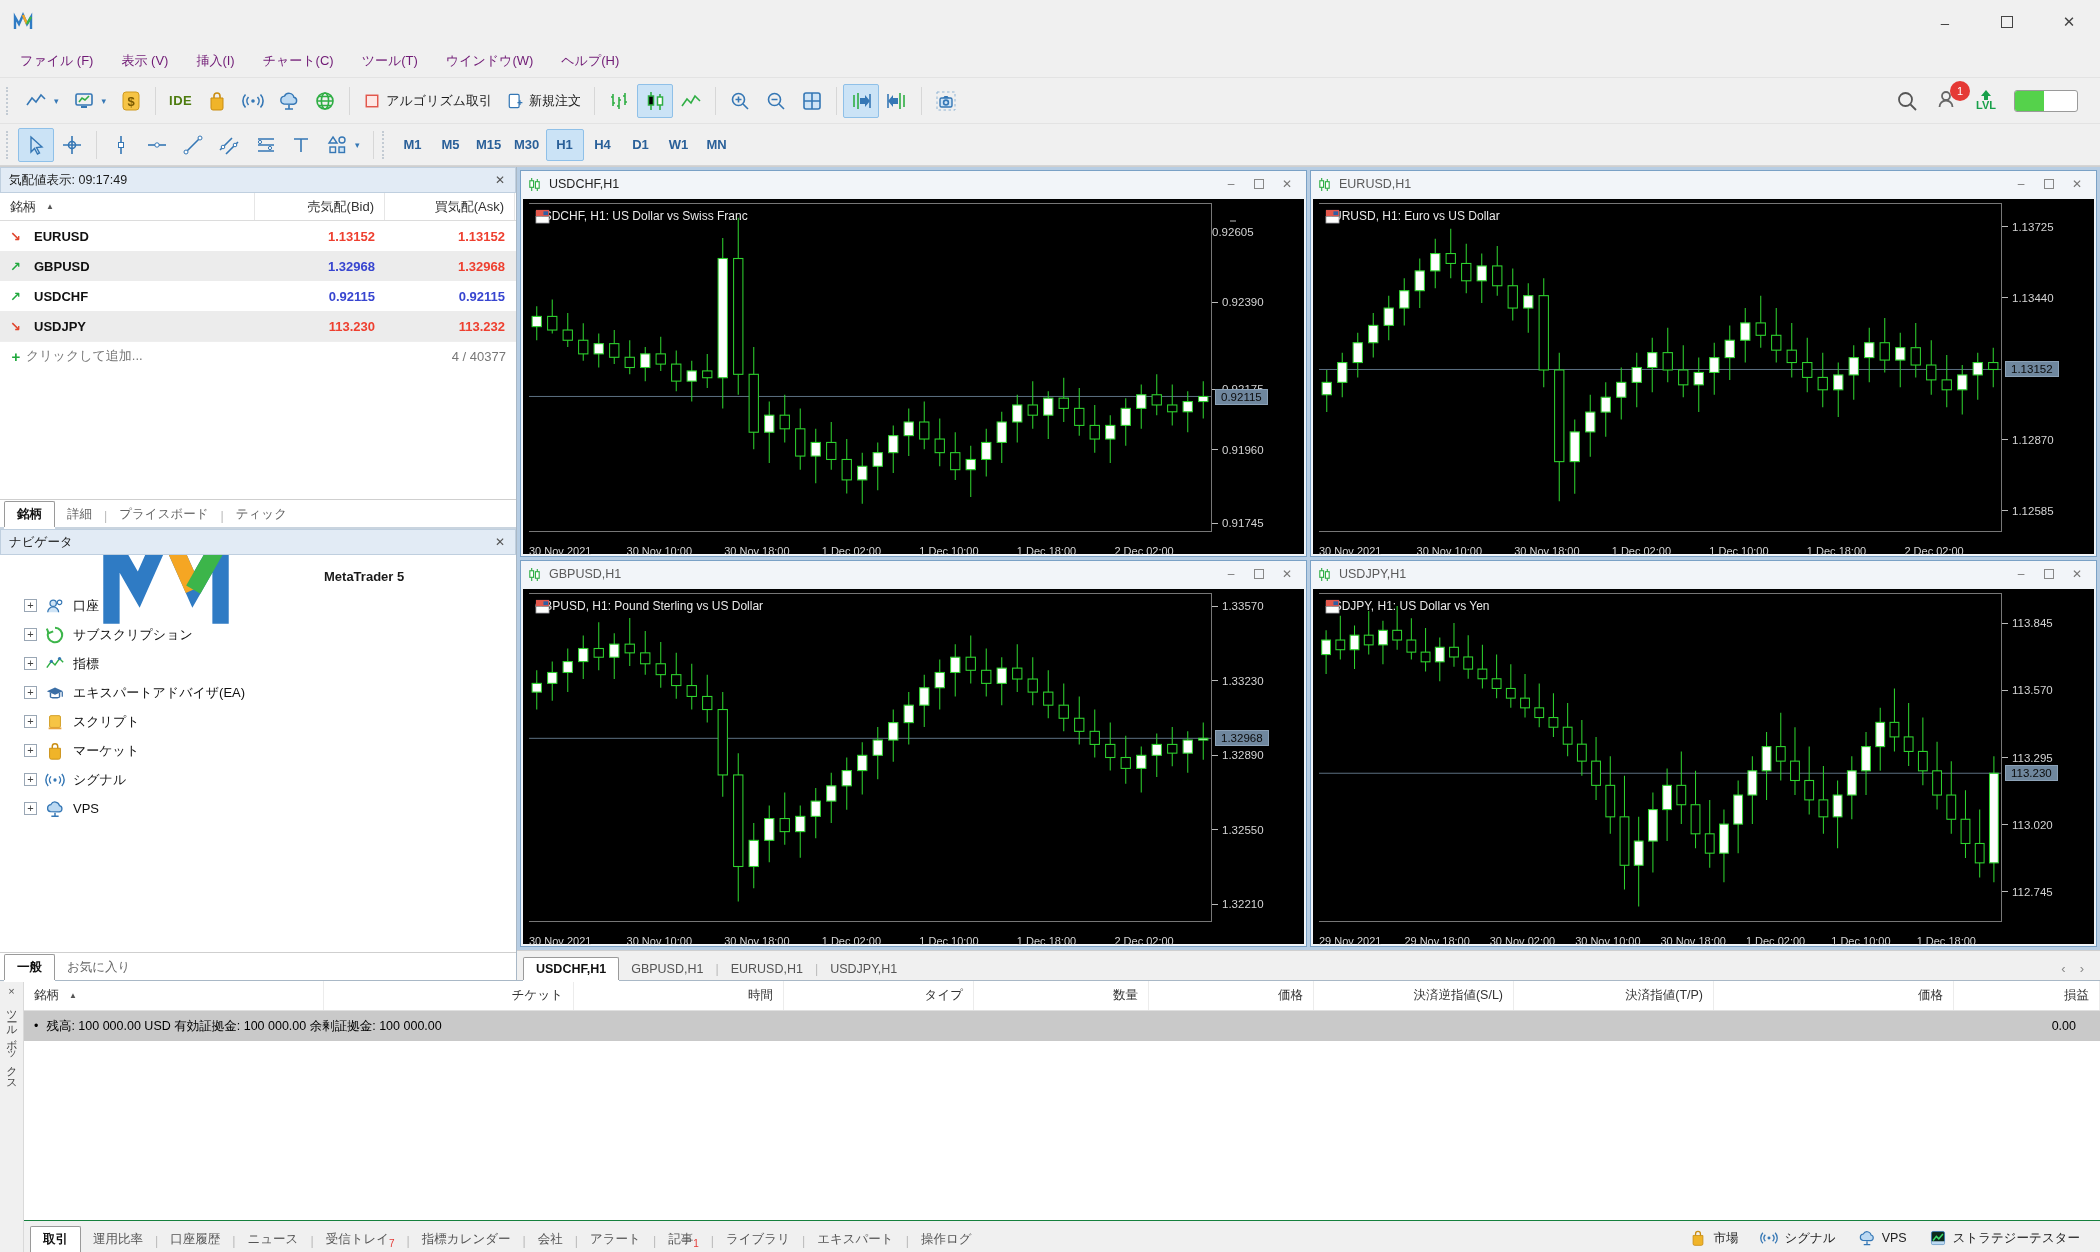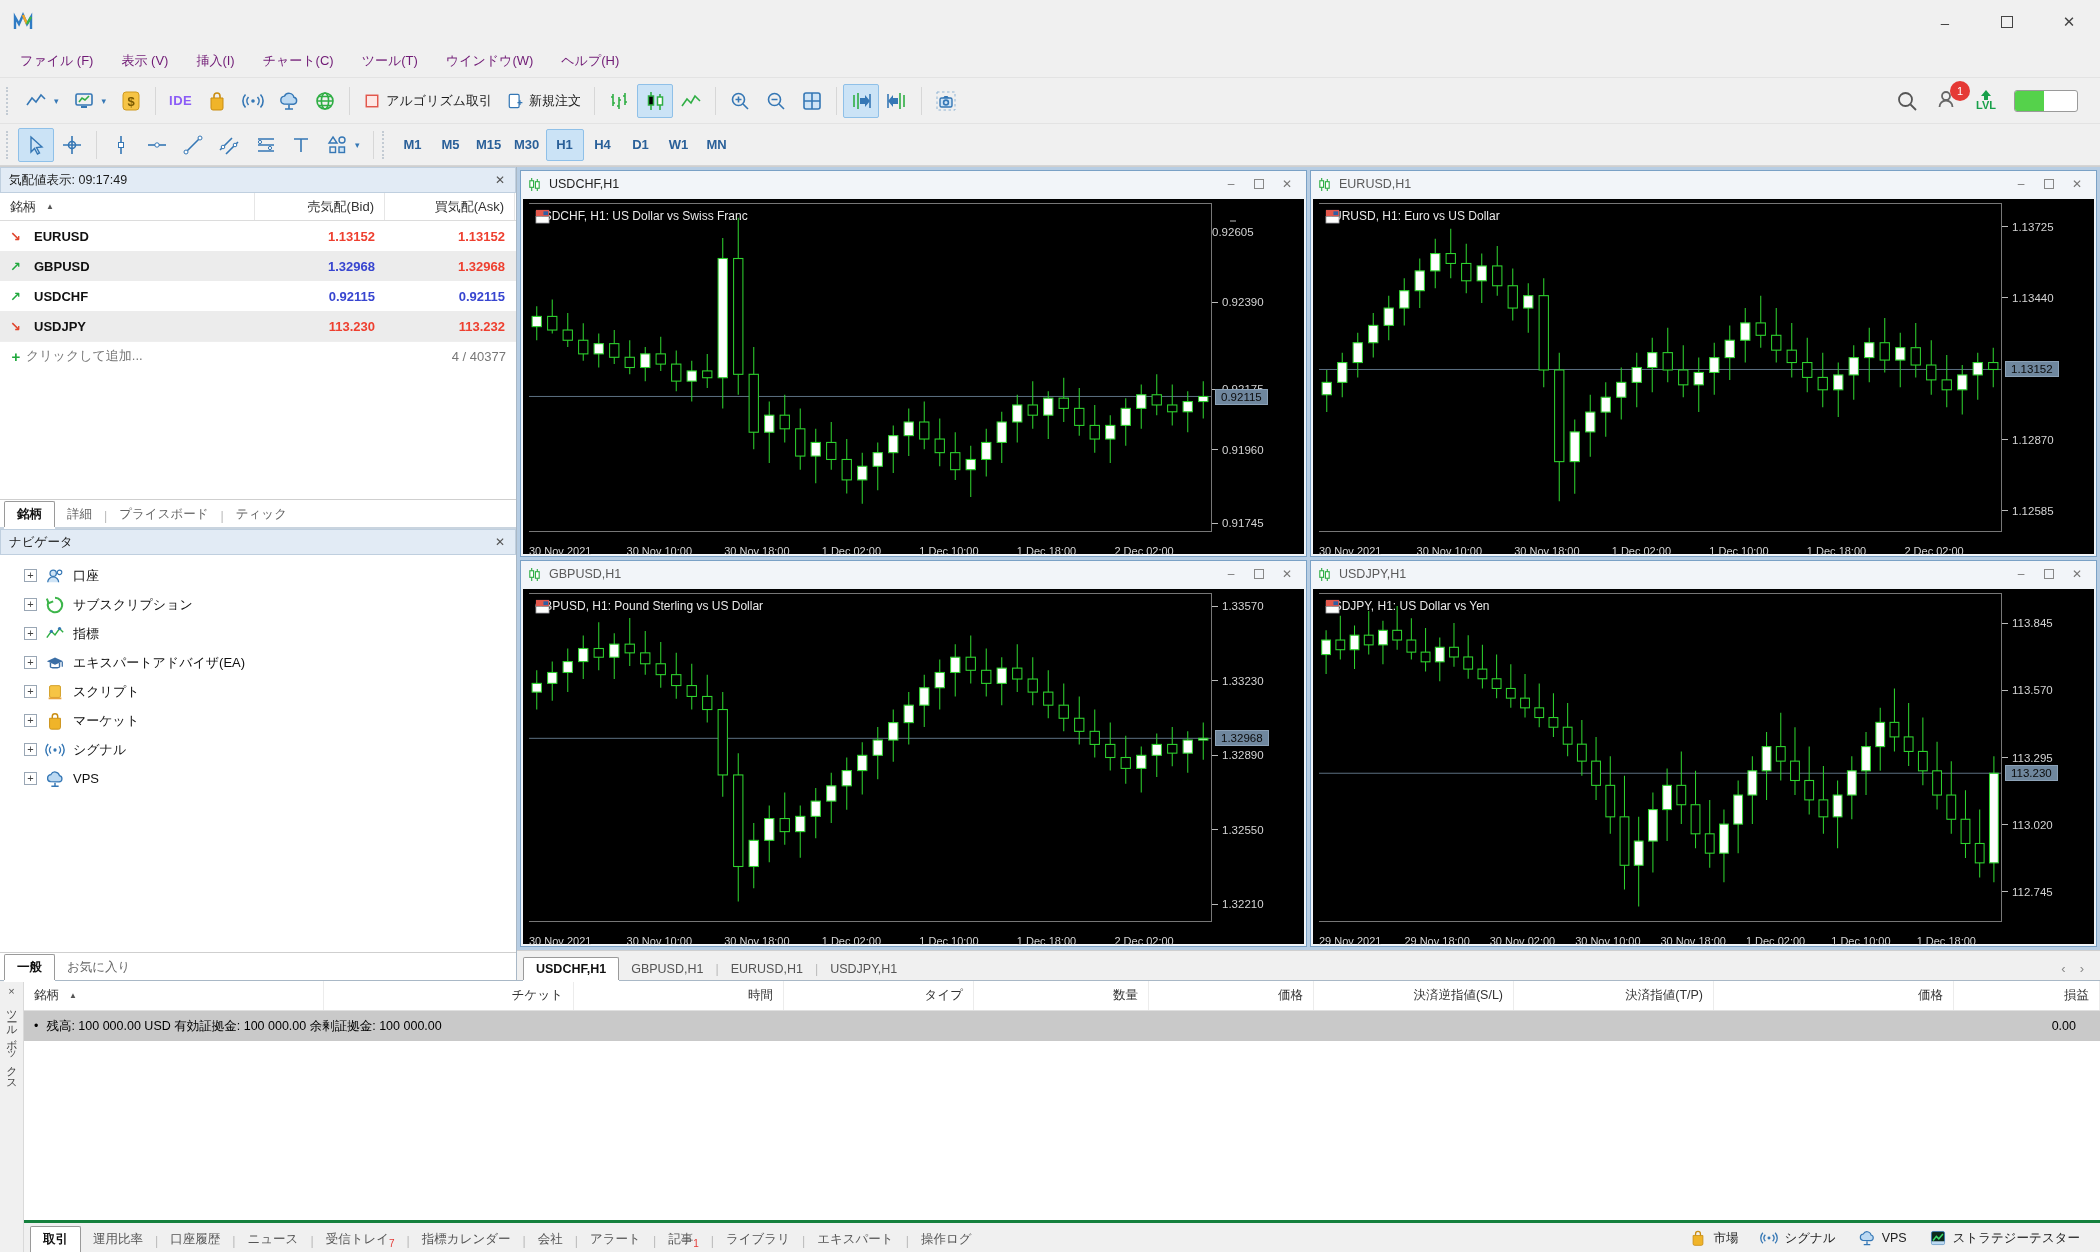--- a/index.html
+++ b/index.html
@@ -27,21 +27,21 @@
   .toolbar2 { height:42px; border-bottom:1px solid #d5d5d5; }
   .grip { width:6px; height:28px; border-left:2px dotted #c3cbd3; margin:0 6px 0 2px; flex:none; }
   .sep { width:1px; height:28px; background:#d7d7d7; margin:0 6px; flex:none; }
   .tbtn { min-width:34px; height:34px; display:flex; align-items:center; justify-content:center; gap:5px;
           border:1px solid transparent; border-radius:2px; padding:0 6px; color:#2a6099; white-space:nowrap; }
   .tbtn.active { background:#cbe3f6; border-color:#8fc0e8; }
   .tbtn .caret { font-size:9px; color:#3577b5; margin-left:2px; }
   .tbtn.labelled { color:#1a1a1a; }
   .ic { width:22px; height:22px; flex:none; }
   .ic-sm { width:18px; height:18px; flex:none; }
-  .ide-txt { font-weight:bold; color:#8b5cf6; font-size:13px; letter-spacing:0.5px; }
+  .ide-txt { font-weight:bold; color:#4d7c0f; font-size:13px; letter-spacing:0.5px; }
   .tf-btn { min-width:38px; height:32px; display:flex; align-items:center; justify-content:center;
             color:#2a6099; font-weight:bold; font-size:13px; border:1px solid transparent; border-radius:2px; }
   .tf-btn.active { background:#cbe3f6; border-color:#8fc0e8; }
   .toolbar .right { margin-left:auto; display:flex; align-items:center; gap:18px; padding-right:18px; }
   .noti { position:relative; }
   .noti .badge { position:absolute; top:-7px; right:-12px; background:#e53935; color:#fff; border-radius:50%;
                  width:20px; height:20px; font-size:11px; display:flex; align-items:center; justify-content:center; }
   .lvl { display:flex; flex-direction:column; align-items:center; color:#18a04a; font-size:11px; font-weight:bold; line-height:1; }
   .battery { width:64px; height:22px; border:1px solid #9a9a9a; border-radius:3px; background:#fff; overflow:hidden; }
   .battery .fill { height:100%; width:46%; background:#55d24b; }
@@ -111,21 +111,21 @@
   .tb-strip { width:24px; flex:none; background:#f0f0f0; border-right:1px solid #d9d9d9; display:flex; flex-direction:column; align-items:center; padding-top:4px; gap:6px; }
   .tb-strip .x { color:#555; font-size:11px; }
   .tb-vlabel { writing-mode:vertical-rl; font-size:11px; color:#444; letter-spacing:1px; }
   .tb-main { flex:1; display:flex; flex-direction:column; min-width:0; }
   .tb-cols { height:30px; flex:none; display:flex; align-items:center; color:#333; border-bottom:1px solid #e0e0e0; font-size:12.5px; }
   .tb-col { padding:0 10px; border-right:1px solid #ececec; height:100%; display:flex; align-items:center; justify-content:flex-end; }
   .tb-col.first { justify-content:flex-start; gap:10px; }
   .tb-balance { height:30px; flex:none; background:#c9c9c9; display:flex; align-items:center; padding:0 10px; gap:8px; font-size:12.5px; color:#000; }
   .tb-balance .profit { margin-left:auto; padding-right:14px; }
   .tb-empty { flex:1; background:#fff; }
-  .tb-tabs { height:32px; flex:none; display:flex; align-items:flex-end; background:#f0f0f0; border-top:3px solid #15803d; padding:0 6px; font-size:12.5px; color:#555; }
+  .tb-tabs { height:32px; flex:none; display:flex; align-items:flex-end; background:#f0f0f0; border-top:1px solid #15803d; padding:0 6px; font-size:12.5px; color:#555; }
   .tb-tabs .quick { margin-left:auto; display:flex; align-items:center; gap:22px; padding:0 14px 5px 0; color:#222; }
   .tb-tabs .quick .q { display:flex; align-items:center; gap:6px; }
   .badge-sub { color:#e53935; font-size:10px; vertical-align:sub; }
 
   
   .statusbar { height:30px; flex:none; display:flex; align-items:center; background:#f0f0f0; border-top:1px solid #c9c9c9; font-size:12.5px; color:#222; }
   .statusbar .cell { border-left:1px solid #d0d0d0; height:100%; display:flex; align-items:center; padding:0 12px; }
   .statusbar .help { flex:1; padding:0 12px; }
   .latency { display:flex; align-items:center; gap:8px; justify-content:flex-end; width:190px; }
 
@@ -611,20 +611,26 @@
           <span class="ptab">ティック</span>
         </div>
       </div>
 
       <div class="nav-section">
         <div class="panel-header">
           <span>ナビゲータ</span>
           <span class="x">✕</span>
         </div>
         <div class="nav-tree">
+          <div class="tree-root">
+            <svg class="ticon">
+                <use href="#sym-mt5"></use>
+              </svg>
+            <span>MetaTrader 5</span>
+          </div>
           <div class="tree-item">
             <span class="expander">+</span>
             <svg class="ticon">
                 <use href="#sym-accounts"></use>
               </svg>
             <span>口座</span>
           </div>
           <div class="tree-item">
             <span class="expander">+</span>
             <svg class="ticon">

